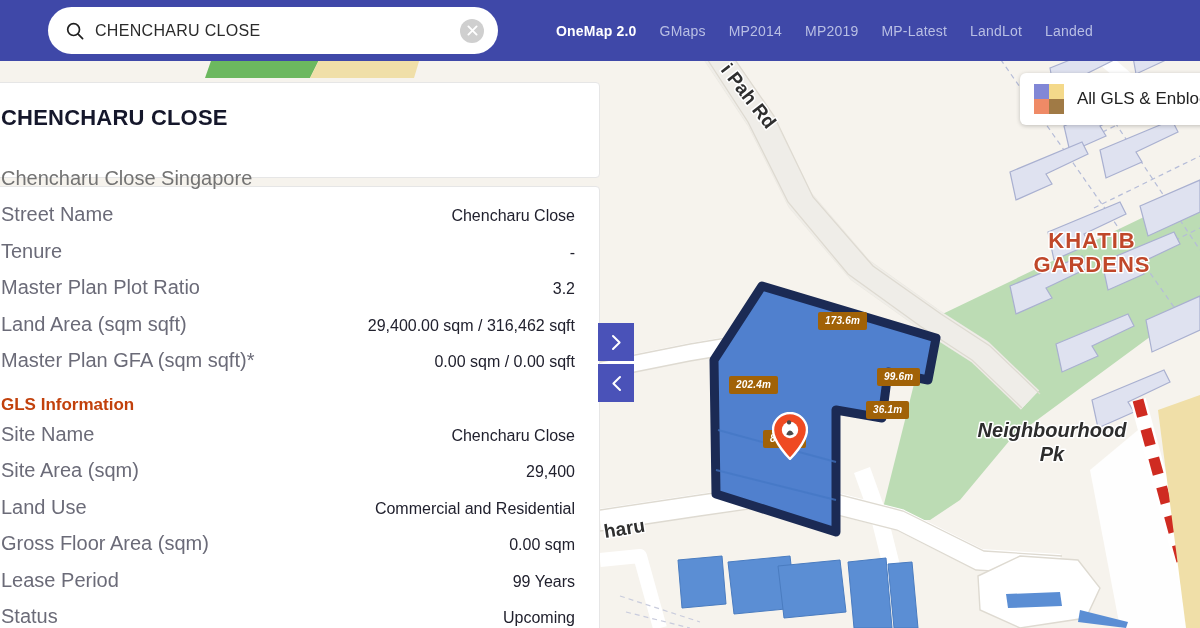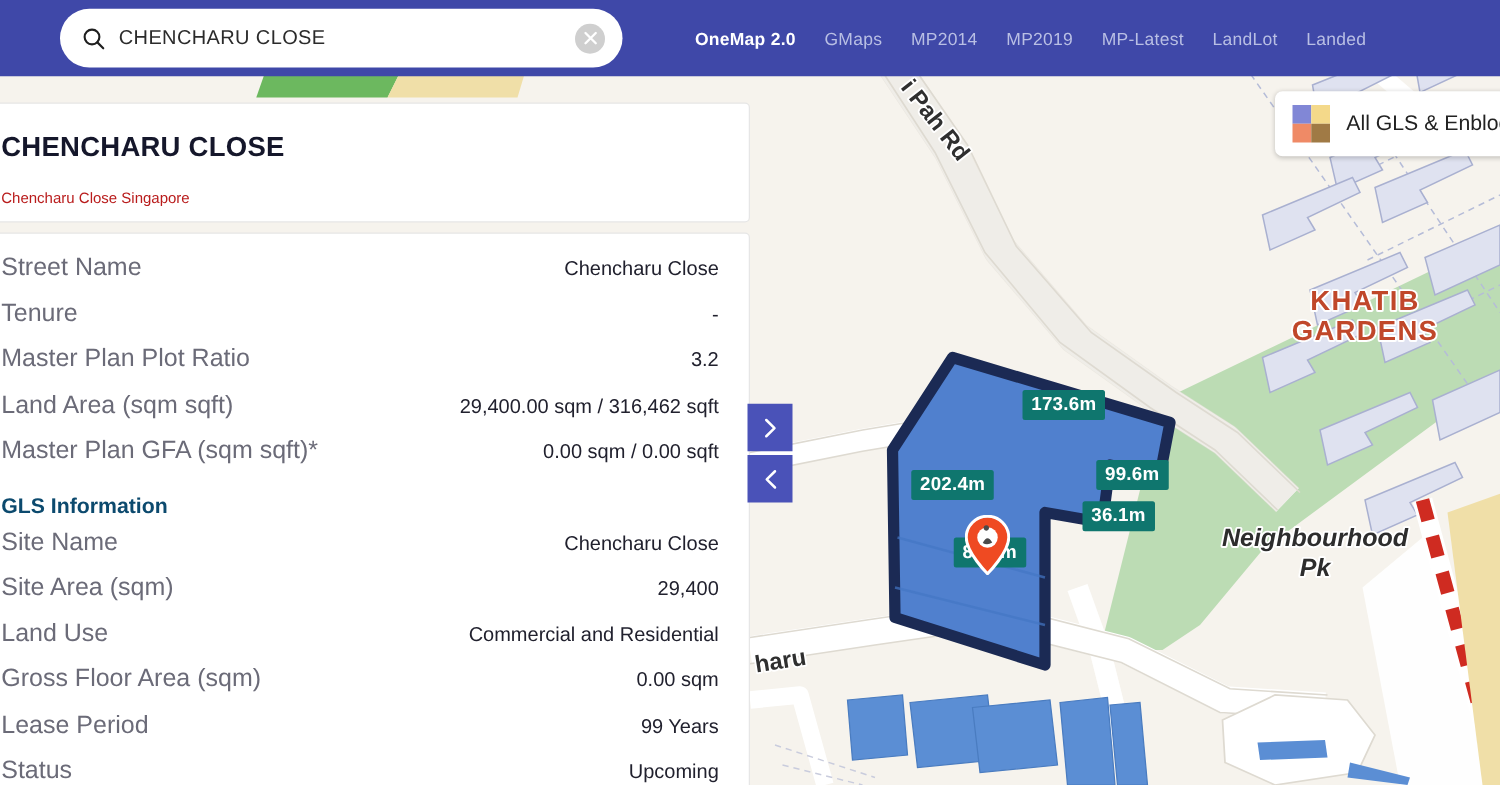--- a/index.html
+++ b/index.html
@@ -19,29 +19,30 @@
     paint-order:stroke fill;
     stroke:#ffffff; stroke-width:3px; stroke-linejoin:round;
   }
   .lbl-khatib { font-size:22px; font-weight:700; fill:#c0472a; letter-spacing:1px; }
   .lbl-park   { font-size:20px; font-weight:700; font-style:italic; fill:#2d2d2d; }
   .lbl-road   { font-size:19px; font-weight:700; fill:#2f2f2f; }
 
   
   .meas {
     position:absolute;
-    background:#0f766e;
+    background:#a16207;
     color:#ffffff;
-    font-size:15px;
+    font-size:10px;
     font-weight:700;
     padding:3px 7px 4px;
     border-radius:2px;
     white-space:nowrap;
     font-family:"Liberation Sans", sans-serif;
     letter-spacing:.2px;
+    font-style:italic;
   }
   #meas-173 { left:818px; top:312px; }
   #meas-202 { left:729px; top:376px; }
   #meas-996 { left:877px; top:368px; }
   #meas-361 { left:866px; top:401px; }
   #meas-hidden { left:763px; top:430px; }
 
   
   #marker-pin { position:absolute; left:772px; top:412px; width:36px; height:48px; }
 
@@ -95,32 +96,32 @@
     position:absolute; left:-24px; top:82px; width:624px; height:546px; z-index:25;
   }
   .card {
     background:#ffffff; border:1px solid #e6e6e6; border-radius:4px;
   }
   #card-head { height:96px; padding:22px 24px 0 24px; }
   #panel-title {
     font-size:22px; font-weight:700; color:#15172b; letter-spacing:.2px;
   }
   #panel-subtitle {
-    font-size:12px; color:#b91c1c; margin-top:20px;
+    font-size:20px; color:#737373; margin-top:36px;
   }
   #card-body { margin-top:8px; height:452px; padding:16px 24px 0 24px; overflow:hidden; }
 
   .row {
     display:flex; align-items:baseline; justify-content:space-between;
     height:36.5px;
   }
   .row-label { font-size:20px; color:#6b6b78; white-space:nowrap; }
   .row-value { font-size:16px; color:#21212e; font-weight:400; white-space:nowrap; }
   .section-title {
-    font-size:17px; font-weight:700; color:#0c4a6e;
+    font-size:17px; font-weight:700; color:#c2410c;
     margin-top:9px; margin-bottom:8px;
   }
 
   
   #panel-toggles {
     position:absolute; left:598px; top:323px; width:36px; z-index:28;
   }
   .toggle-btn {
     width:36px; height:38px; background:#4a52b8; border:0; cursor:pointer;
     display:flex; align-items:center; justify-content:center;

